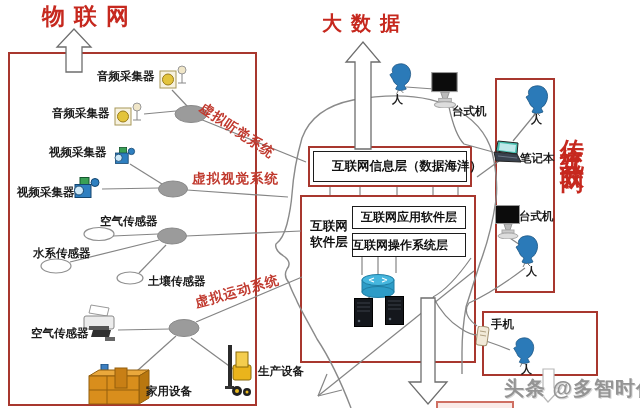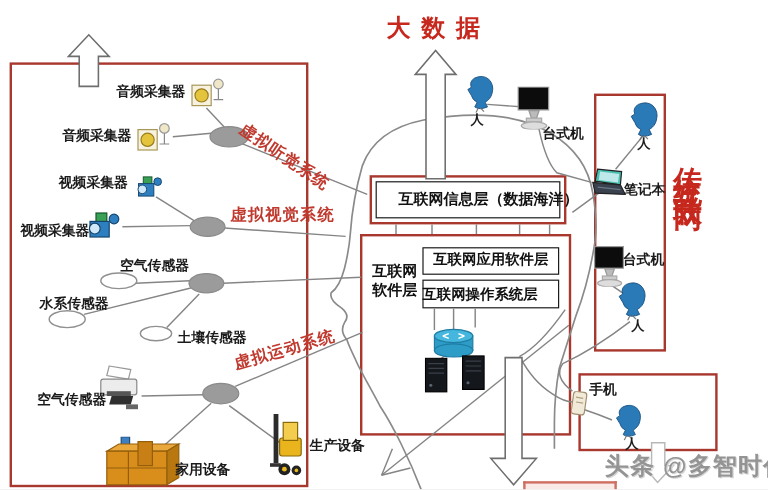--- a/index.html
+++ b/index.html
@@ -101,20 +101,21 @@
     </g>
 
     <g fill="#ffffff" stroke="#6e6e6e" stroke-width="1.3">
       <path d="M66,72 L66,47 L57,47 L74,29 L91,47 L82,47 L82,72 Z"></path>
       <path d="M355,149 L355,62 L346,62 L363,42 L380,62 L371,62 L371,149 Z"></path>
       <path d="M421,298 L421,382 L409,382 L428,404 L447,382 L435,382 L435,298 Z"></path>
     </g>
     <path d="M543,369 L543,388 L536,388 L548,402 L561,388 L554,388 L554,369 Z" fill="#ffffff" stroke="#b8b8b8" stroke-width="1.2"></path>
   </svg>
 
+  <div class="title title-iot">物联网</div>
   <div class="title title-bd">大数据</div>
   <div class="title title-trad">传统互联网</div>
 
   <div class="rlbl rot-hear">虚拟听觉系统</div>
   <div class="rlbl" style="left:192px;top:170px;">虚拟视觉系统</div>
   <div class="rlbl rot-motion">虚拟运动系统</div>
 
   <div class="lbl" style="left:97px;top:69px;">音频采集器</div>
   <div class="lbl" style="left:52px;top:106px;">音频采集器</div>
   <div class="lbl" style="left:49px;top:145px;">视频采集器</div>
@@ -124,21 +125,21 @@
   <div class="lbl" style="left:148px;top:274px;">土壤传感器</div>
   <div class="lbl" style="left:31px;top:326px;">空气传感器</div>
   <div class="lbl" style="left:146px;top:384px;">家用设备</div>
   <div class="lbl" style="left:258px;top:364px;">生产设备</div>
 
   <div class="layer-text" style="left:311px;top:152px;width:192px;text-align:center;font-size:12.5px;line-height:29px;">互联网信息层（数据海洋）</div>
   <div class="layer-text" style="left:306px;top:218px;width:46px;text-align:center;font-size:12.5px;line-height:16px;">
     <div>互联网</div>
     <div>软件层</div>
   </div>
-  <div class="layer-text" style="left:352px;top:206px;width:114px;text-align:center;font-size:12px;line-height:23px;font-family:Liberation Mono, monospace;">互联网应用软件层</div>
+  <div class="layer-text" style="left:352px;top:206px;width:114px;text-align:center;font-size:12px;line-height:23px;">互联网应用软件层</div>
   <div class="layer-text" style="left:352px;top:233px;width:114px;text-align:left;font-size:12px;line-height:24px;">互联网操作系统层</div>
 
   <div class="lbl" style="left:392px;top:92px;font-size:11px;">人</div>
   <div class="lbl" style="left:452px;top:104px;">台式机</div>
   <div class="lbl" style="left:531px;top:112px;font-size:11px;">人</div>
   <div class="lbl" style="left:520px;top:151px;">笔记本</div>
   <div class="lbl" style="left:519px;top:209px;">台式机</div>
   <div class="lbl" style="left:526px;top:264px;font-size:11px;">人</div>
   <div class="lbl" style="left:491px;top:317px;text-align:right;">手机</div>
   <div class="lbl" style="left:521px;top:362px;font-size:11px;">人</div>

